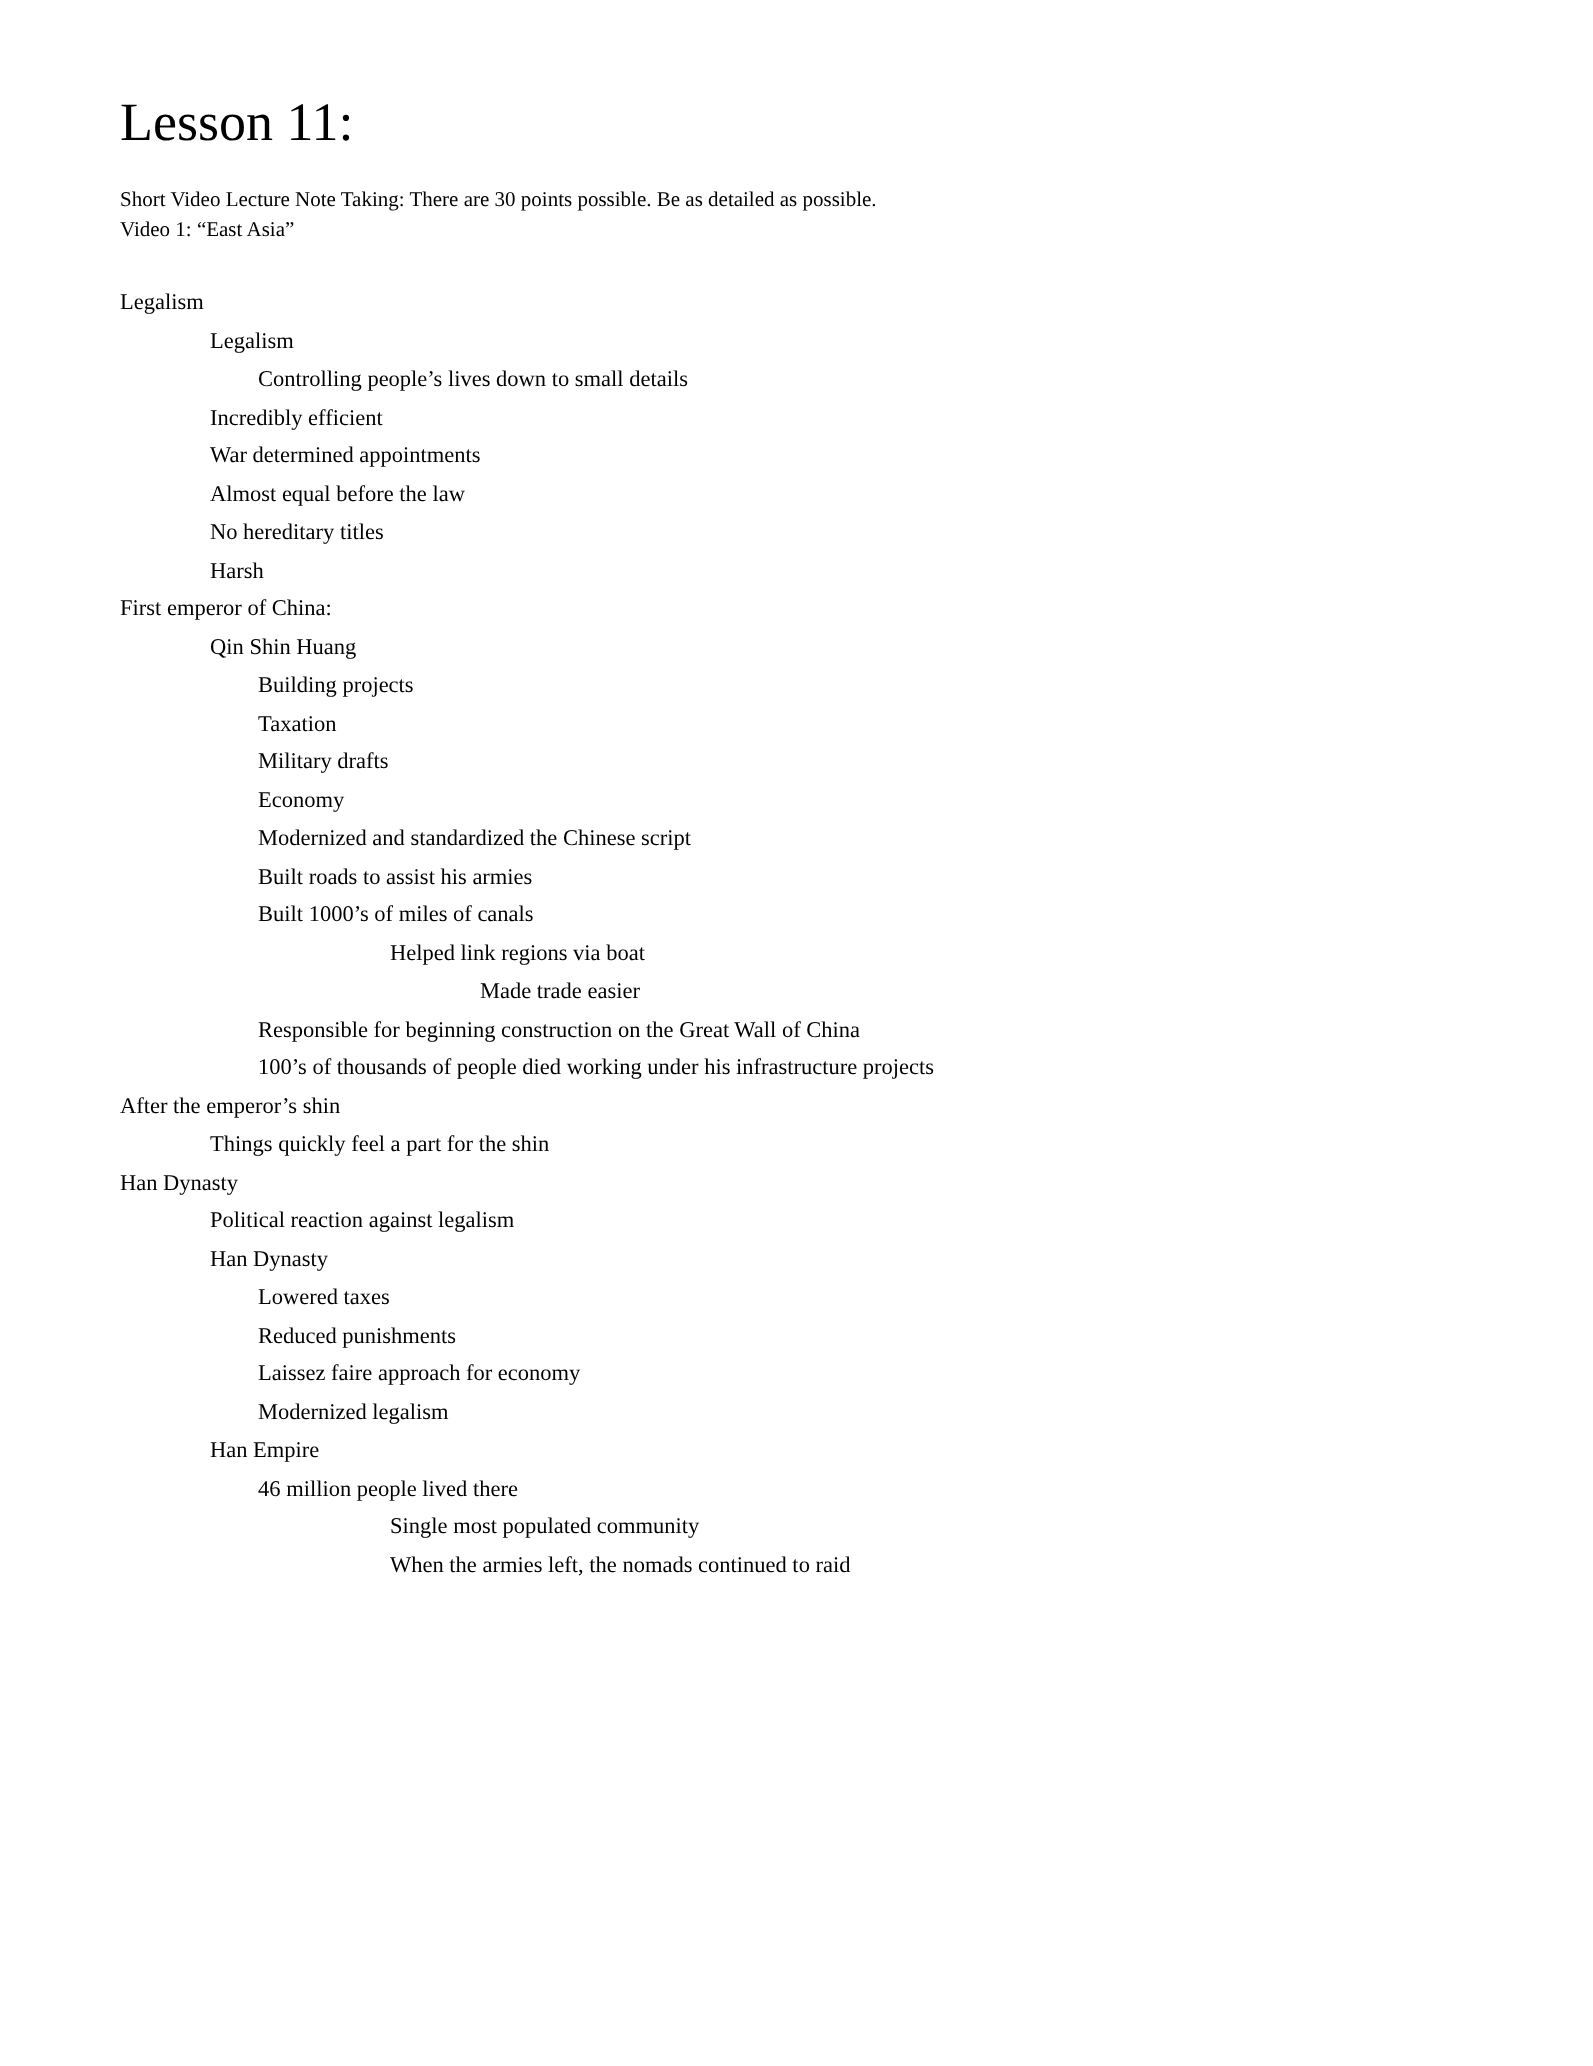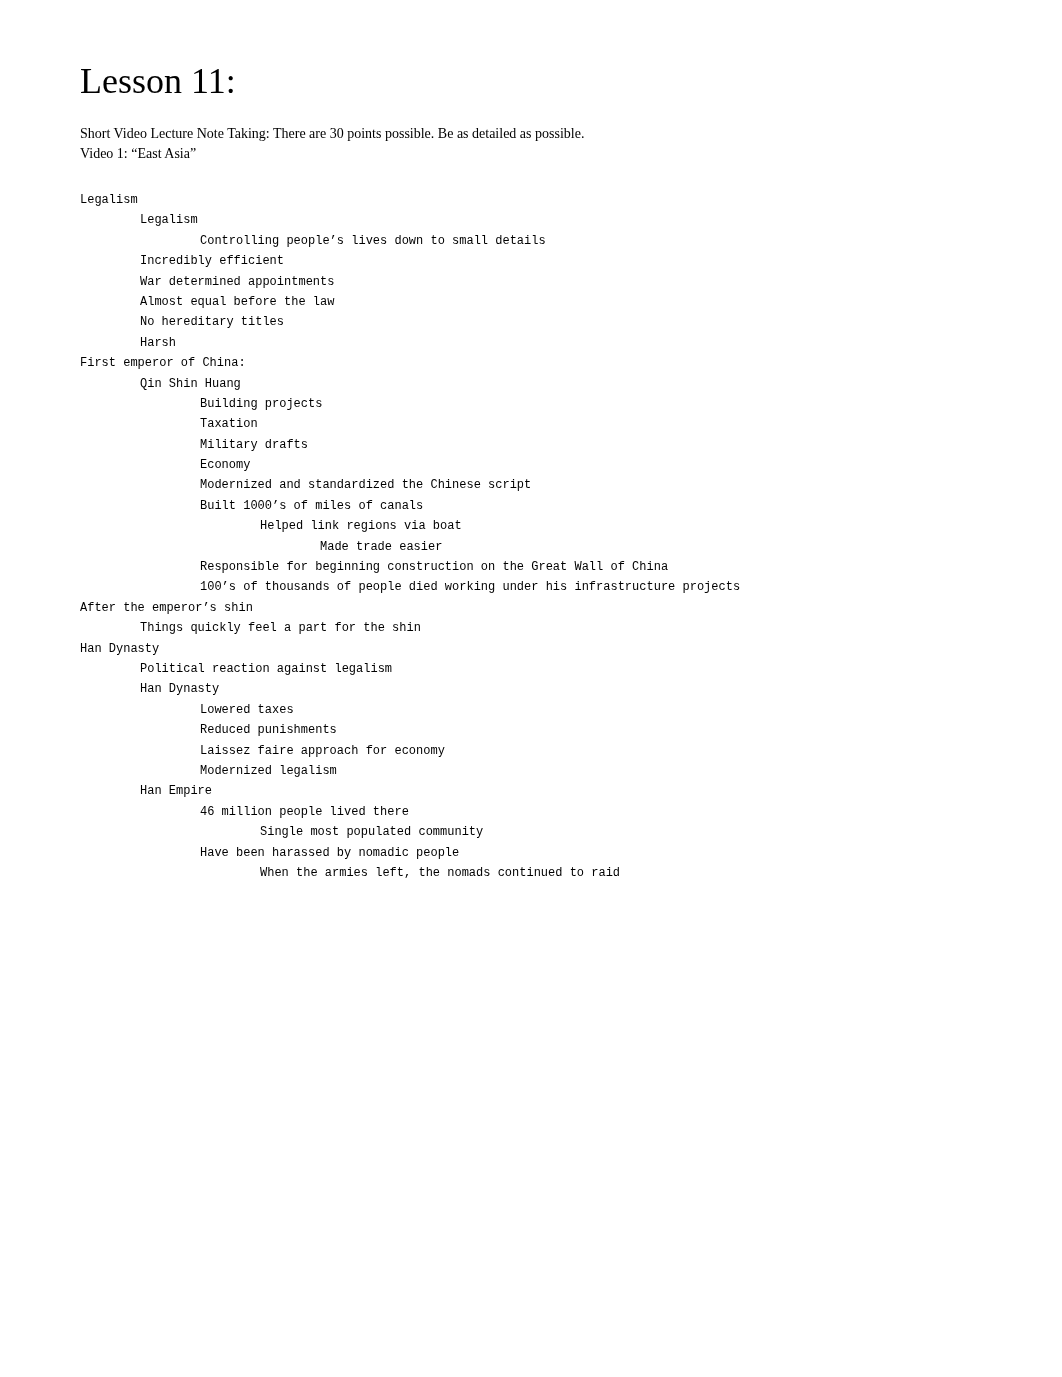--- a/index.html
+++ b/index.html
@@ -23,27 +23,26 @@
     .subtitle {
       font-size: 14px;
       margin-bottom: 4px;
       margin-top: 24px;
     }
     .video-title {
       font-size: 14px;
       margin-bottom: 28px;
     }
     .outline {
-      font-size: 12px;
+      font-size: 15px;
       line-height: 1.7;
-      font-family: Liberation Mono, monospace;
     }
     .level0 { margin-left: 0px; }
     .level1 { margin-left: 60px; }
-    .level2 { margin-left: 120px; }
+    .level2 { margin-left: 92px; }
     .level3 { margin-left: 180px; }
     .level4 { margin-left: 240px; }
   </style>
 </head>
 <body>
 
 <h1>Lesson 11:</h1>
 <p class="subtitle">Short Video Lecture Note Taking: There are 30 points possible. Be as detailed as possible.</p>
 <p class="video-title">Video 1: “East Asia”</p>
 
@@ -56,32 +55,32 @@
     <div class="level1">Almost equal before the law</div>
     <div class="level1">No hereditary titles</div>
     <div class="level1">Harsh</div>
     <div class="level0">First emperor of China:</div>
     <div class="level1">Qin Shin Huang</div>
     <div class="level2">Building projects</div>
     <div class="level2">Taxation</div>
     <div class="level2">Military drafts</div>
     <div class="level2">Economy</div>
     <div class="level2">Modernized and standardized the Chinese script</div>
+    <div class="level2">Built roads to assist his armies</div>
     <div class="level2">Built 1000’s of miles of canals</div>
     <div class="level3">Helped link regions via boat</div>
     <div class="level4">Made trade easier</div>
     <div class="level2">Responsible for beginning construction on the Great Wall of China</div>
     <div class="level2">100’s of thousands of people died working under his infrastructure projects</div>
     <div class="level0">After the emperor’s shin</div>
     <div class="level1">Things quickly feel a part for the shin</div>
     <div class="level0">Han Dynasty</div>
     <div class="level1">Political reaction against legalism</div>
     <div class="level1">Han Dynasty</div>
     <div class="level2">Lowered taxes</div>
     <div class="level2">Reduced punishments</div>
     <div class="level2">Laissez faire approach for economy</div>
     <div class="level2">Modernized legalism</div>
     <div class="level1">Han Empire</div>
     <div class="level2">46 million people lived there</div>
     <div class="level3">Single most populated community</div>
-    <div class="level2">Have been harassed by nomadic people</div>
     <div class="level3">When the armies left, the nomads continued to raid</div>
   </div>
 
 </body></html>

